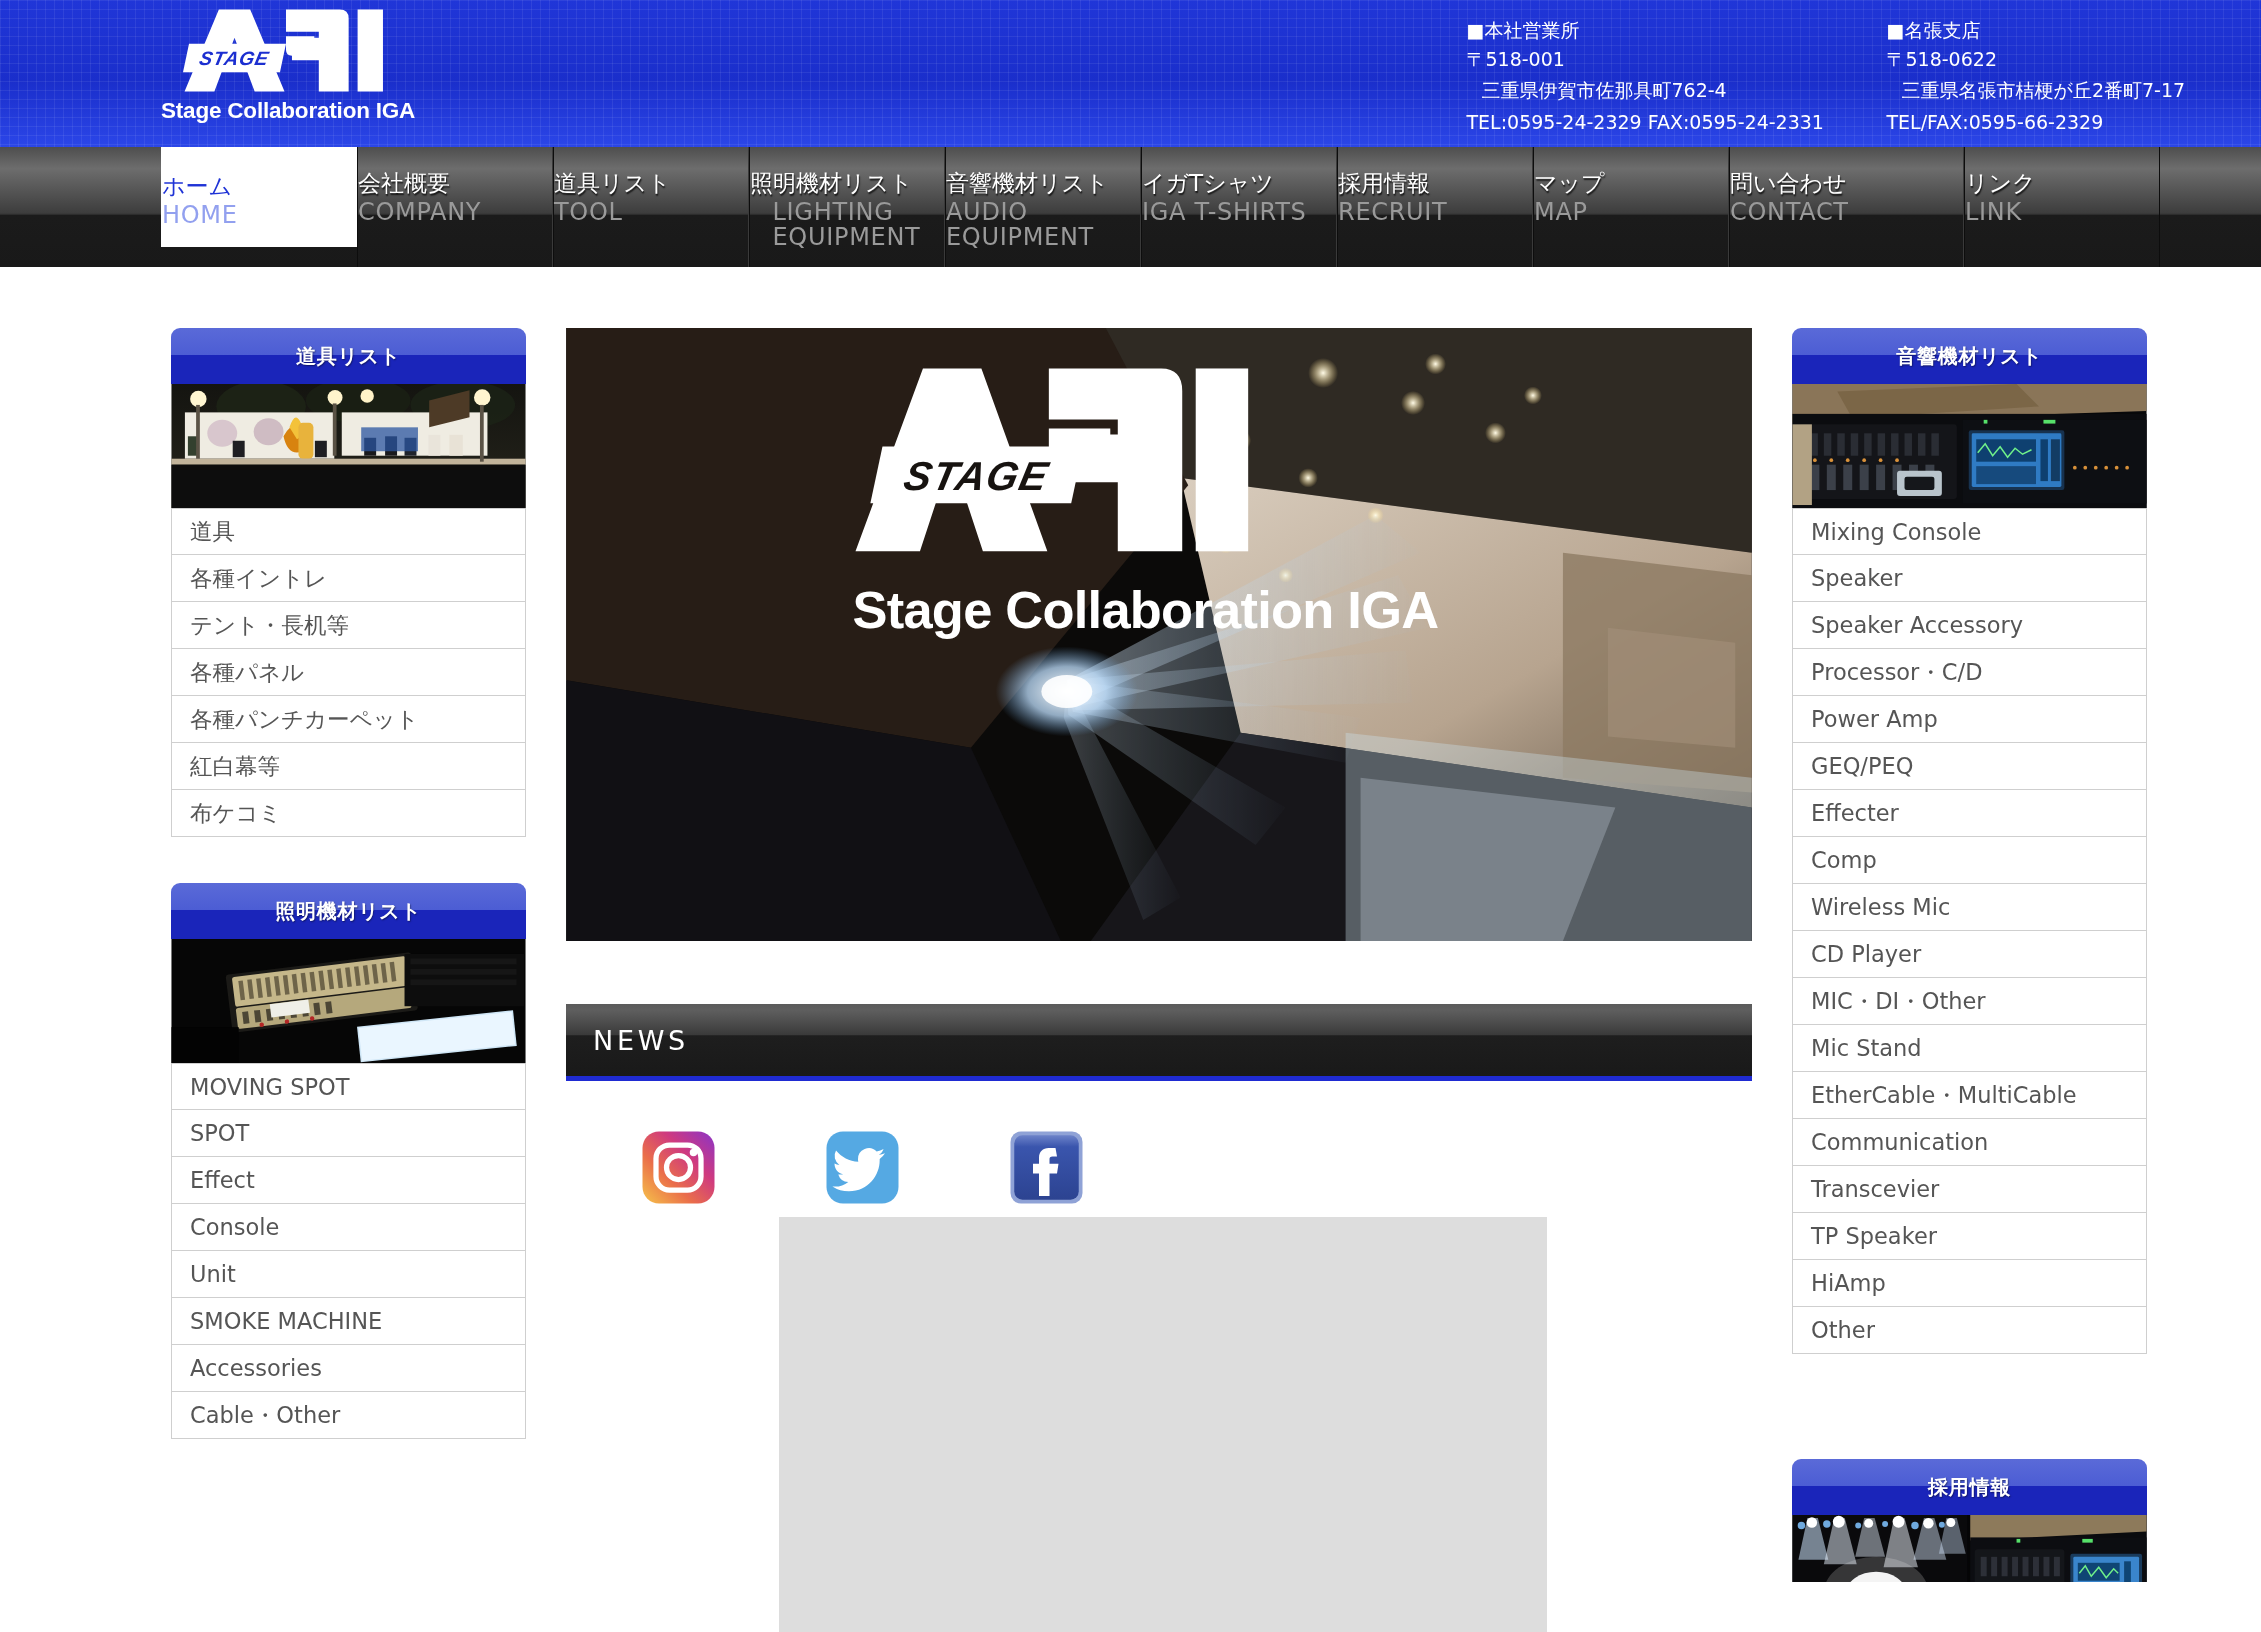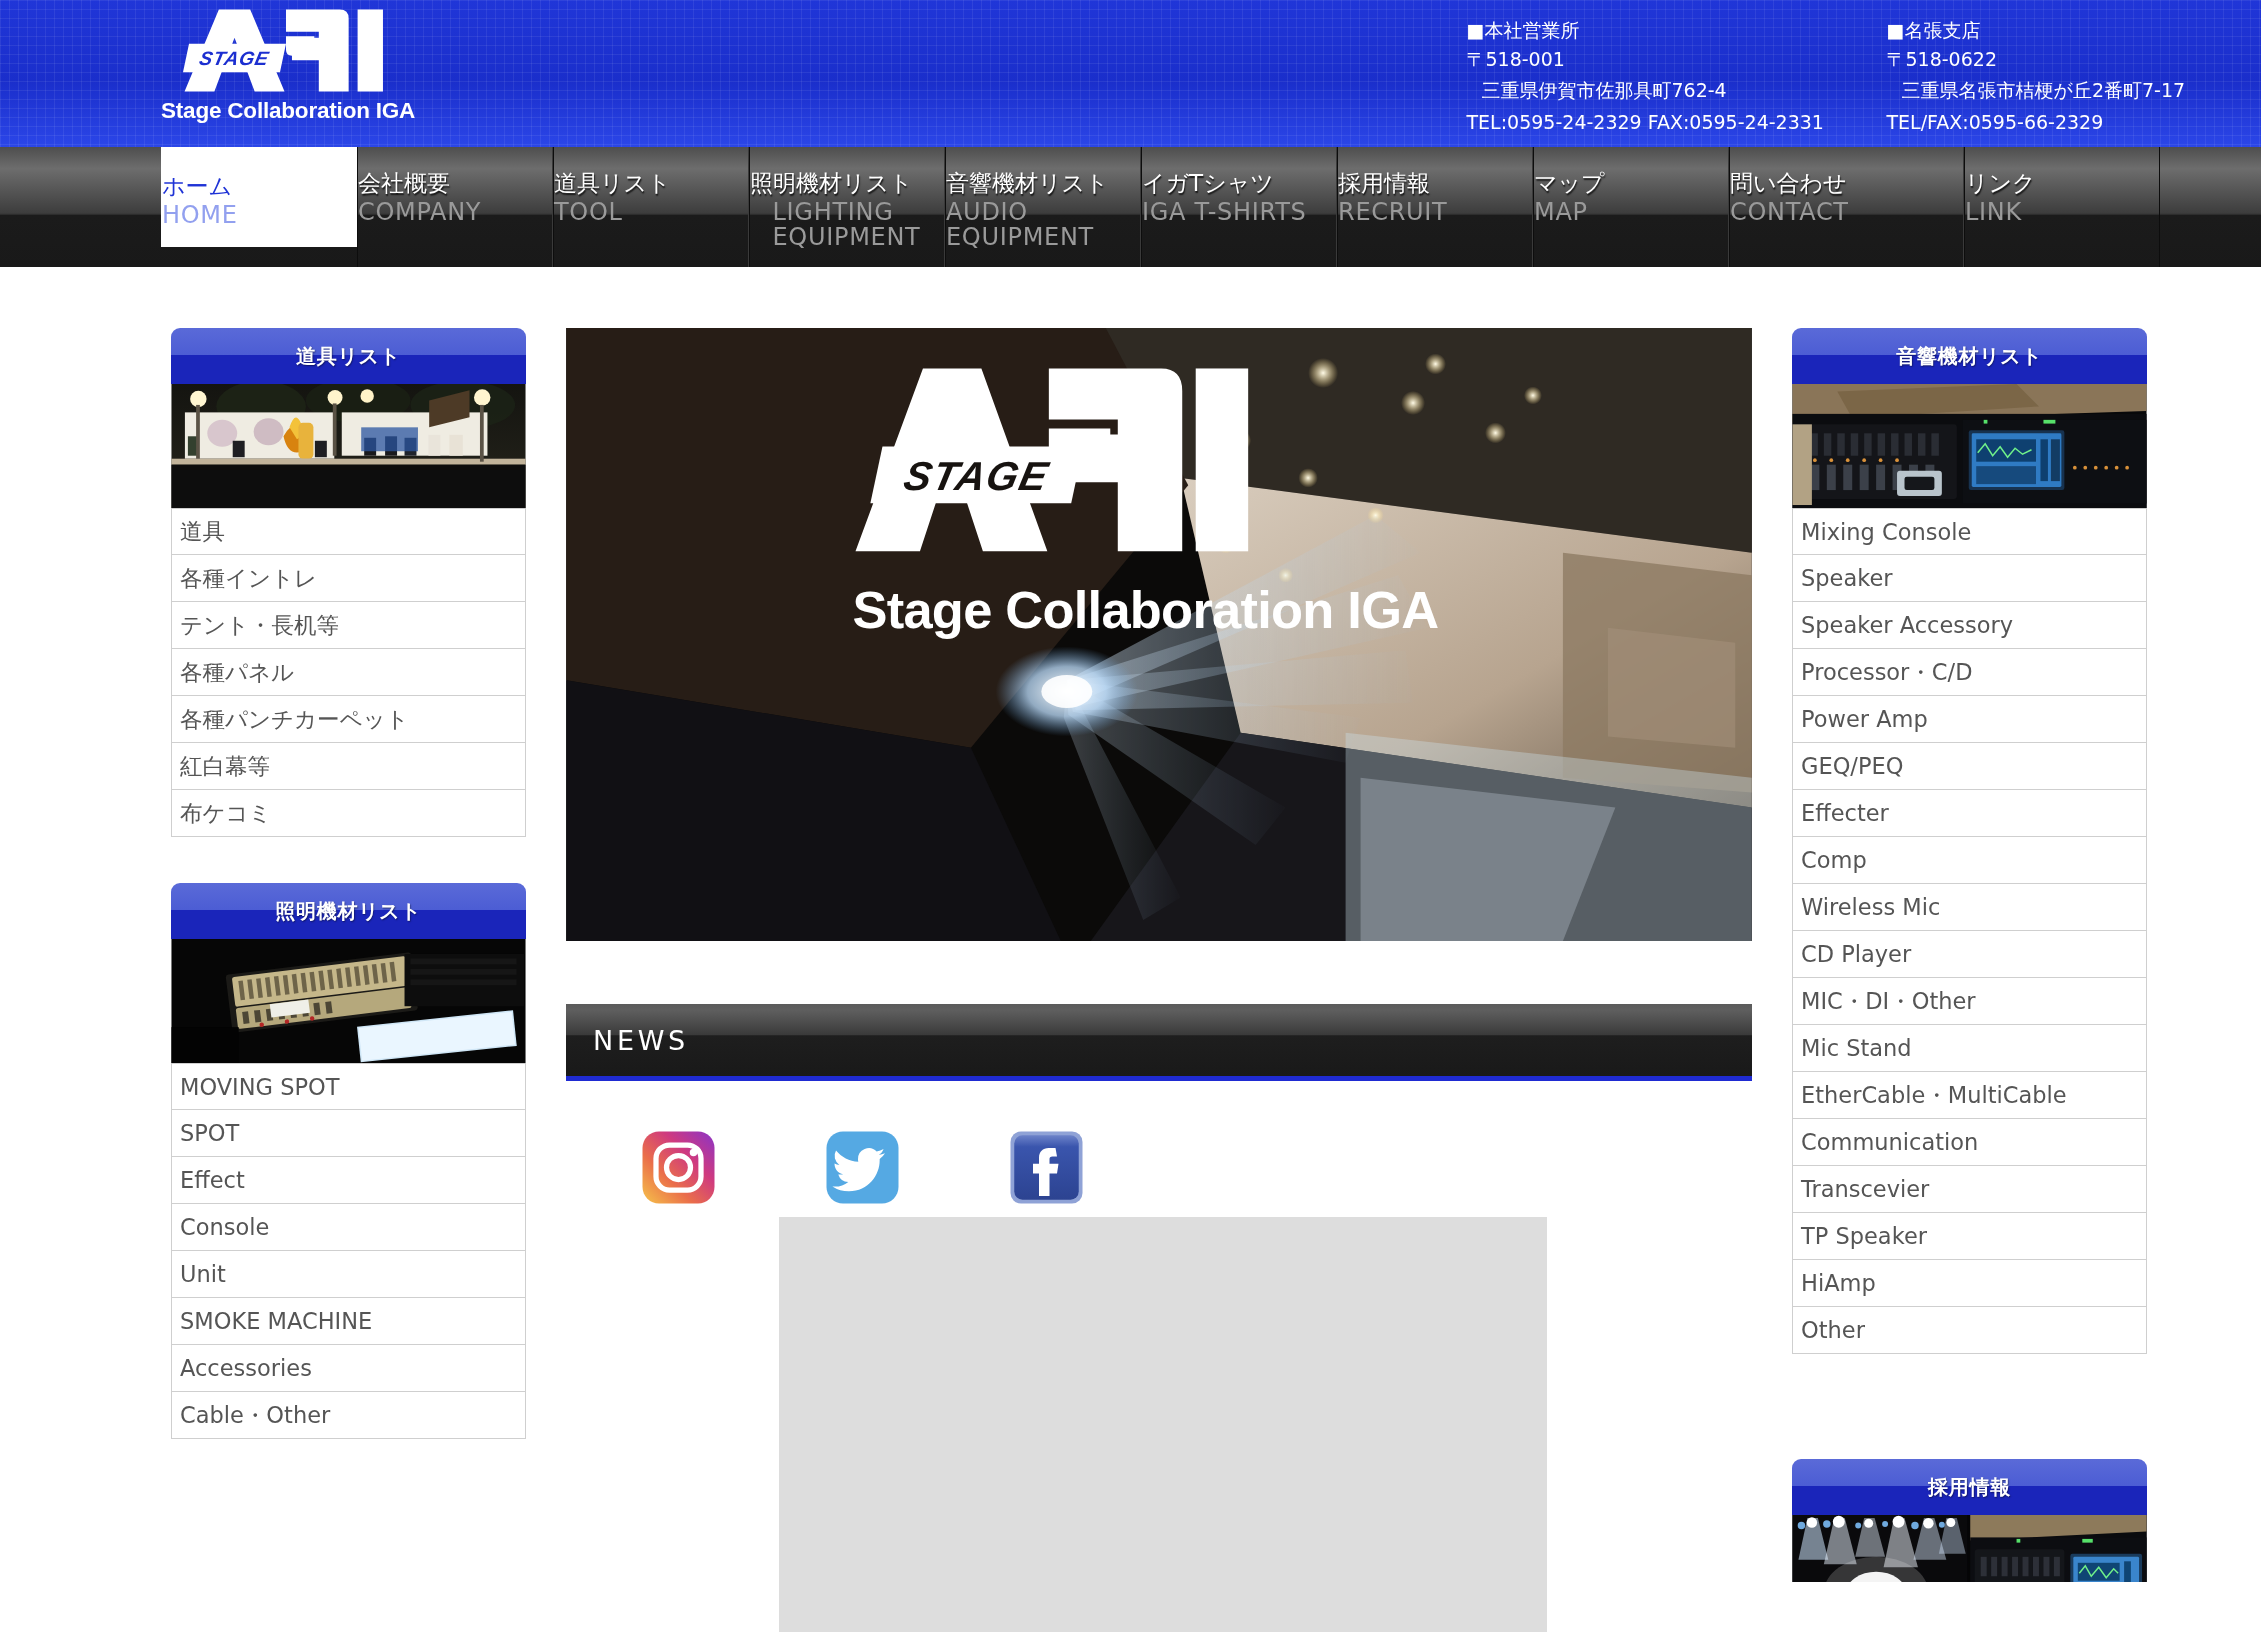--- a/index.html
+++ b/index.html
@@ -161,21 +161,21 @@
   }
   .panel-photo svg { display: block; }
 
   .panel-list { list-style: none; }
   .panel-list li {
     height: 47px;
     border: 0.7px solid #cfcfcf;
     border-top: none;
     display: flex;
     align-items: center;
-    padding-left: 8px;
+    padding-left: 18px;
     font-size: 22.5px;
     color: #555555;
     background: #ffffff;
     font-family: "DejaVu Sans", sans-serif;
   }
   .panel-list li:first-child { border-top: 0.7px solid #cfcfcf; }
 
   
   .hero {
     width: 1186px;

